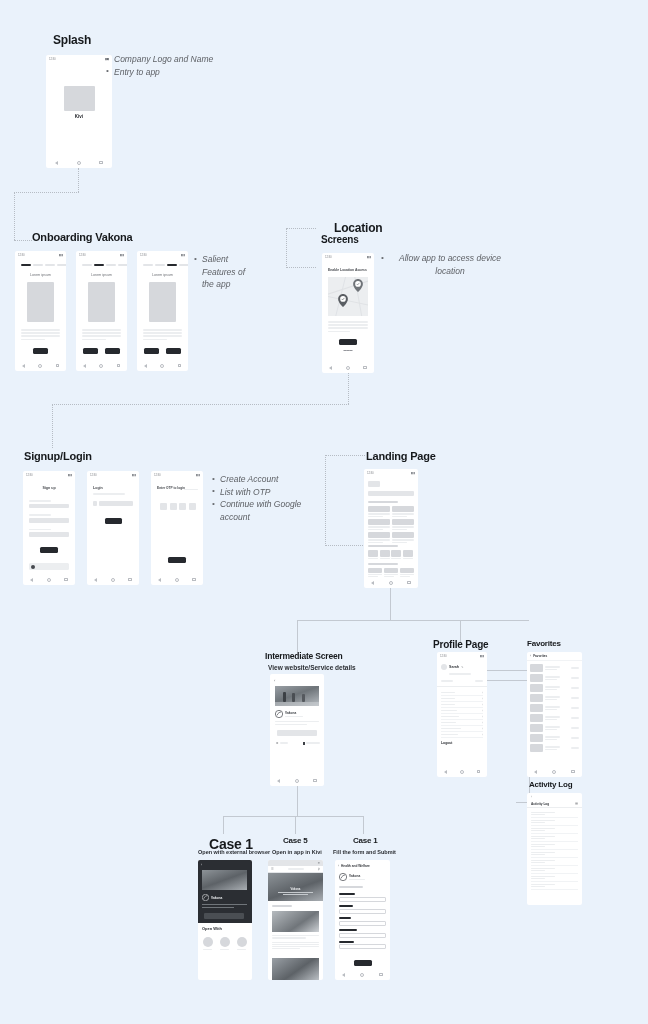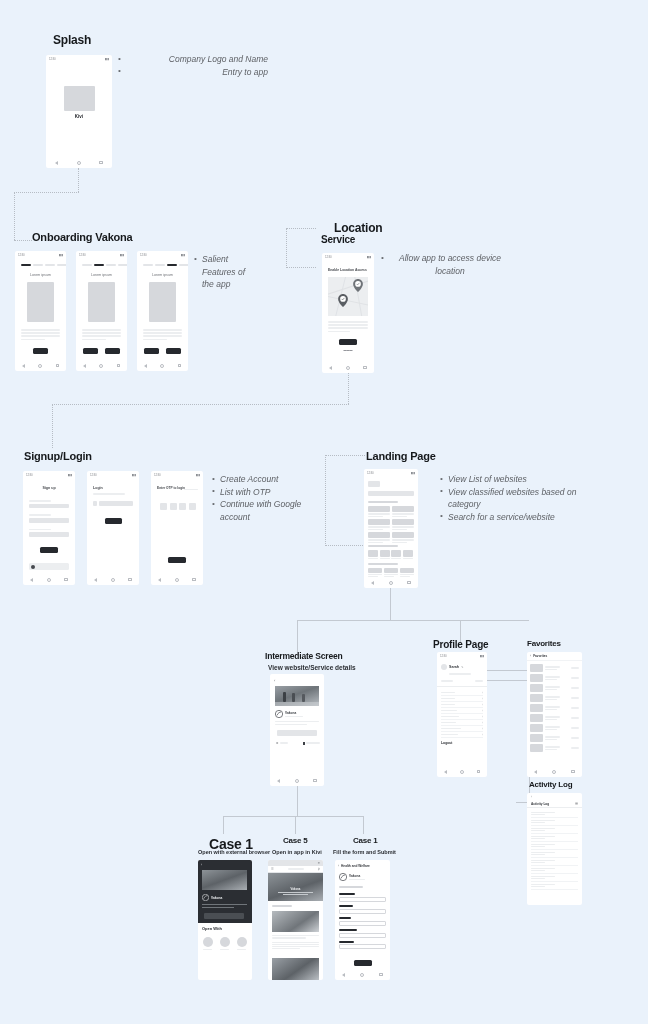--- a/index.html
+++ b/index.html
@@ -100,21 +100,21 @@
       <span class="sb-r">▮▮▮</span>
     </div>
     <div class="abs sk-d" style="left:18px; top:31px; width:31px; height:25px;"></div>
     <div class="abs" style="left:0; right:0; top:59px; text-align:center; font-size:4.5px; font-weight:bold; color:#26292e;">Kivi</div>
     <div class="navbar">
       <span class="nav-back"></span>
       <span class="nav-home"></span>
       <span class="nav-rec"></span>
     </div>
   </div>
-  <ul class="abs bullets" style="left:118px; top:53px; width:150px;text-align:right;">
+  <ul class="abs bullets" style="left:106px; top:53px; width:150px;">
     <li>Company Logo and Name</li>
     <li>Entry to app</li>
   </ul>
 
   <div class="abs sec-title" style="left:32px; top:231px; font-size:11px;">Onboarding Vakona</div>
 
   <div class="phone" style="left:15px; top:251px; width:51px; height:120px;">
     <div class="statusbar">
       <span class="sb-l">12:30</span>
       <span class="sb-r">▮▮▮</span>
@@ -194,21 +194,21 @@
       <span class="nav-back"></span>
       <span class="nav-home"></span>
       <span class="nav-rec"></span>
     </div>
   </div>
   <ul class="abs bullets" style="left:194px; top:253px; width:58px;">
     <li>Salient Features of the app</li>
   </ul>
 
   <div class="abs sec-title" style="left:327px; top:221px; font-size:12px;margin-left:7px;">Location</div>
-  <div class="abs sec-title" style="left:321px; top:234px; font-size:10px;">Service</div>
+  <div class="abs sec-title" style="left:321px; top:234px; font-size:10px;">Screens</div>
   <div class="phone" style="left:322px; top:253px; width:52px; height:120px;">
     <div class="statusbar">
       <span class="sb-l">12:30</span>
       <span class="sb-r">▮▮▮</span>
     </div>
     <div class="abs" style="left:6px; top:15px; font-size:3.4px; font-weight:bold; color:#46494e;">Enable Location Access</div>
     <div class="abs" style="left:6px; top:24px; width:40px; height:39px; background:#eceef0; overflow:hidden;">
       <div class="abs" style="left:-4px; top:9px; width:55px; height:1px; background:#e0e2e5; transform:rotate(-18deg);"></div>
       <div class="abs" style="left:-4px; top:24px; width:55px; height:1px; background:#e0e2e5; transform:rotate(12deg);"></div>
       <div class="abs" style="left:12px; top:-6px; width:1px; height:52px; background:#e0e2e5; transform:rotate(14deg);"></div>
@@ -393,25 +393,20 @@
           <div class="sk-t" style="height:1.2px;margin-bottom:0.8px;"></div>
           <div class="sk-t" style="height:1.2px;width:70%;"></div>
         </div>
     </div>
     <div class="navbar">
       <span class="nav-back"></span>
       <span class="nav-home"></span>
       <span class="nav-rec"></span>
     </div>
   </div>
-  <ul class="abs bullets" style="left:440px; top:473px; width:160px;">
-    <li>View List of websites</li>
-    <li>View classified websites based on category</li>
-    <li>Search for a service/website</li>
-  </ul>
 
   <div class="abs sec-title" style="left:265px; top:651px; font-size:8.5px;">Intermediate Screen</div>
   <div class="abs" style="left:268px; top:664px; font-size:6.5px; font-weight:bold; color:#2b2e33;">View website/Service details</div>
   <div class="phone" style="left:270px; top:674px; width:54px; height:112px;">
     <div class="abs" style="left:4px; top:4px; font-size:4px; color:#6f7277;">‹</div>
     <div class="abs" style="left:5px; top:12px; width:44px; height:20px; background:linear-gradient(160deg,#9aa0a6 0%,#6e7479 45%,#babfc4 100%); overflow:hidden;">
       <div class="abs" style="left:8px; top:6px; width:3px; height:10px; background:#3c4045; border-radius:1px;"></div>
       <div class="abs" style="left:17px; top:7px; width:3px; height:9px; background:#4a4e53; border-radius:1px;"></div>
       <div class="abs" style="left:27px; top:8px; width:2.5px; height:8px; background:#55595e; border-radius:1px;"></div>
       <div class="abs" style="left:0; bottom:0; width:44px; height:4px; background:#cdd1d5; opacity:.55;"></div>

